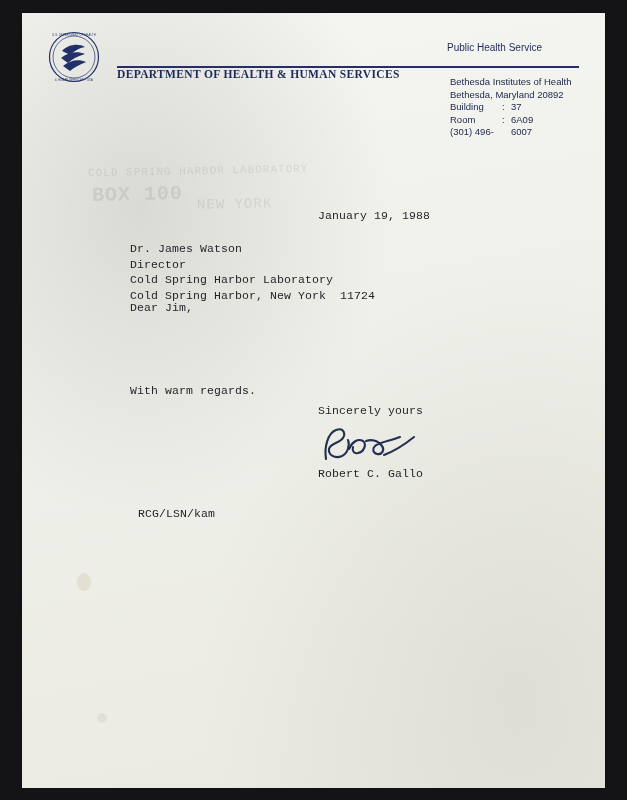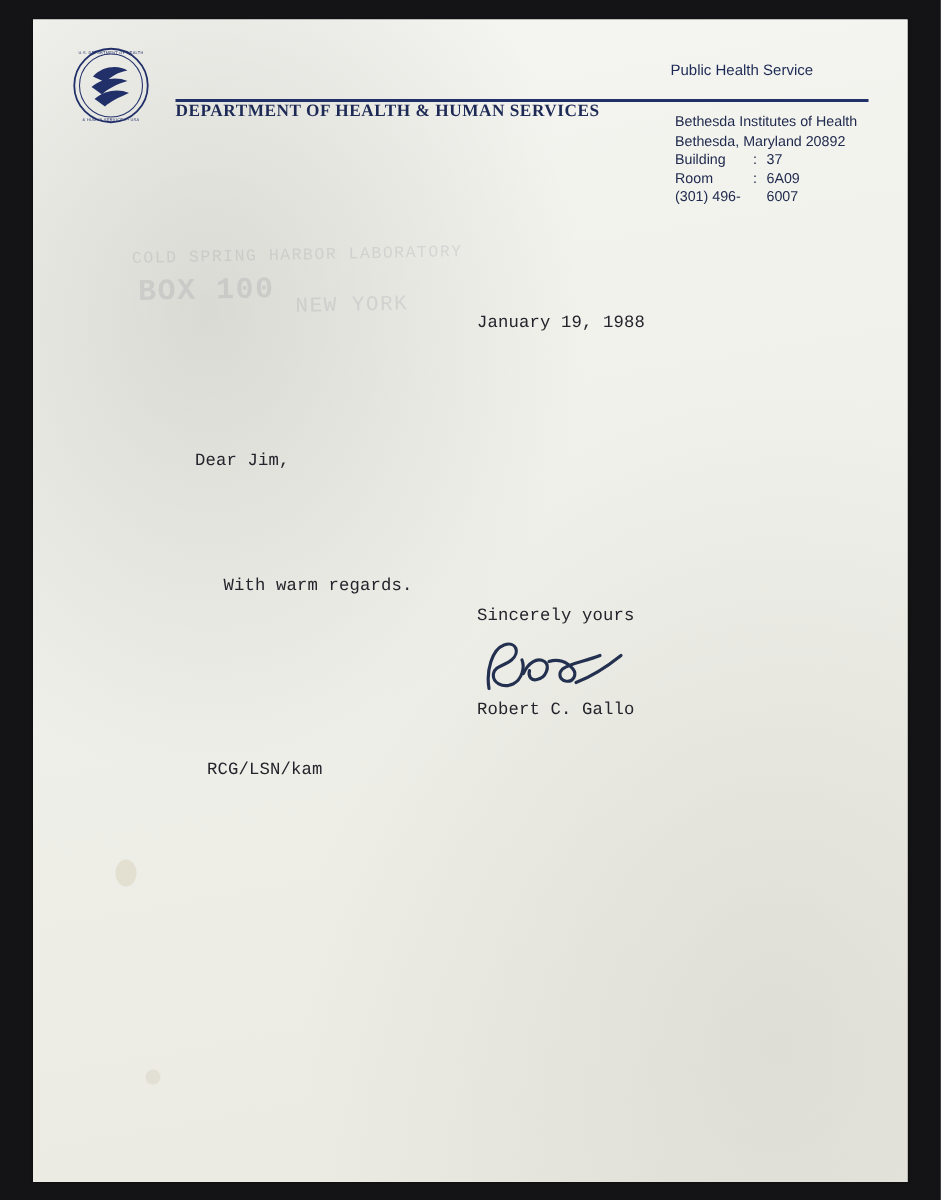--- a/index.html
+++ b/index.html
@@ -137,21 +137,21 @@
   .tx { position: absolute; white-space: pre; }
 
   #date { left: 296px; top: 196px; text-align: right; }
 
   #recipient { left: 108px; top: 228px; line-height: 15.5px; }
 
   #salutation { left: 108px; top: 288px; }
 
   #para1 { left: 108px; top: 325px; line-height: 16px; }
 
-  #closing-line { left: 108px; top: 371px; margin-left: 19px; }
+  #closing-line { left: 108px; top: 371px; }
 
   #sincerely { left: 296px; top: 391px; }
 
   #signer { left: 296px; top: 454px; text-align: center; }
 
   #initials { left: 116px; top: 494px; }
 
   
   #signature {
     position: absolute;
@@ -215,20 +215,24 @@
           <span class="sep"></span>
           <span class="val">6007</span>
         </div>
       </div>
     </div>
 
     <div id="body-type">
 
       <div class="tx" id="date">January 19, 1988</div>
 
+      <div class="tx" id="recipient">Dr. James Watson
+Director
+Cold Spring Harbor Laboratory
+Cold Spring Harbor, New York  11724</div>
 
       <div class="tx" id="salutation">Dear Jim,</div>
 
 
       <div class="tx" id="closing-line">With warm regards.</div>
 
       <div class="tx" id="sincerely">Sincerely yours</div>
 
       <div id="signature">
         <svg viewBox="0 0 110 42" width="110" height="42" aria-hidden="true">

